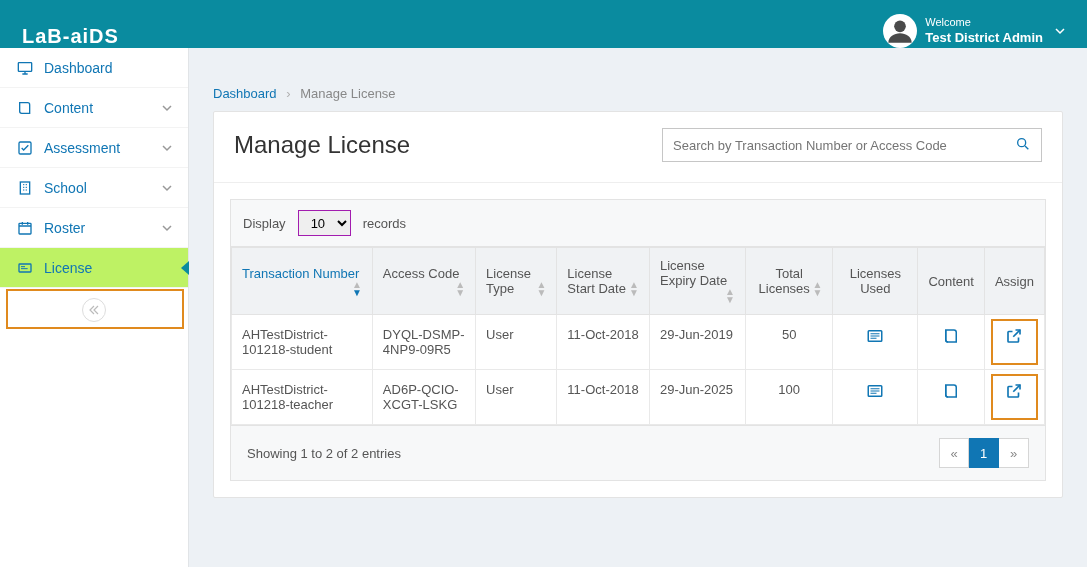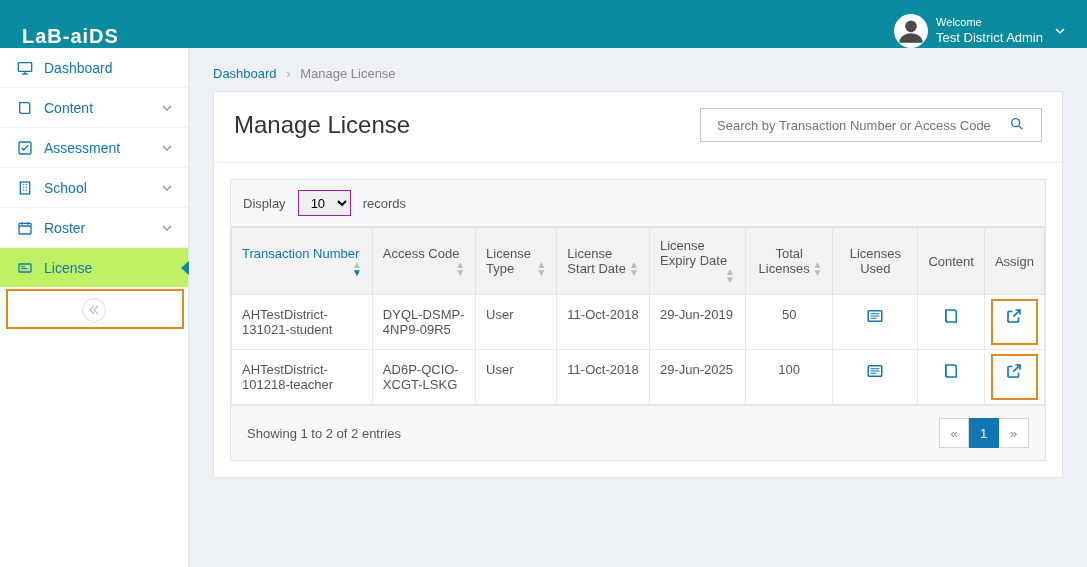--- a/index.html
+++ b/index.html
@@ -27,21 +27,21 @@
     color:#fff;
   }
   .user-area { display: flex; align-items: center; gap: 8px; cursor: pointer;}
   .avatar {
     width: 34px; height:34px; border-radius:50%;
     background:#fff; display:flex; align-items:center; justify-content:center;
   }
   .avatar svg{ width:28px; height:28px;}
   .user-text { font-size:12px; line-height:1.3;}
   .user-text .welcome {font-size:11px;}
-  .user-text .name { font-weight:400; font-size:13px;}
+  .user-text .name { font-weight:700; font-size:13px;}
   .chevdown { margin-left:4px;}
   
   .main { display:flex; height: calc(567px - 48px);}
   .sidebar {
     width: 189px;
     background:#fff;
     border-right:1px solid #e1e4e7;
     position:relative;
   }
   .side-item {
@@ -74,37 +74,37 @@
     border:2px solid #e08a1e;
     pointer-events:none;
   }
   .collapse-btn{
     width:24px;height:24px; border:1px solid #ddd; border-radius:50%;
     display:flex; align-items:center; justify-content:center; color:#b8b8b8;
     margin:10px auto; cursor:pointer; font-size:11px;
   }
   
   .content {
-    flex:1; padding:18px 24px 24px 24px; overflow:auto;
+    flex:1; padding:18px 24px 24px 24px; overflow:auto;margin-top:20px;
   }
   .breadcrumb { font-size:13px; color:#888;}
   .breadcrumb a { color:#1076b4; text-decoration:none;}
   .breadcrumb .sep { margin:0 6px; color:#b0b0b0;}
   .panel {
     background:#fff; border:1px solid #e3e3e3;
     margin-top:10px; padding:0; border-radius:2px;
   }
   .panel-head {
     display:flex; align-items:center; justify-content:space-between;
     padding:16px 20px 20px 20px; border-bottom:1px solid #eee;
   }
   .page-title { font-size:24px; font-weight:400; color:#333;}
   .search-wrap {
-    border:1px solid #c6c6c6; height:34px; width:342px;
-    display:flex; align-items:center; padding:0 16px; color:#888;
+    border:1px solid #c6c6c6; height:34px; width:380px;
+    display:flex; align-items:center; padding:0 10px; color:#888;
   }
   .search-wrap input {
     flex:1; border:none; outline:none; font-size:13px; color:#555;
   }
   .search-wrap .sicn { color:#1076b4;}
   .table-wrap {
     margin:16px; border:1px solid #e3e3e3;
   }
   .display-row {
     padding:10px 12px; font-size:13px; color:#555;
@@ -316,21 +316,21 @@
                       <span>▲</span>
                       <span>▼</span>
                     </span></th>
               <th class="center"><span>Licenses Used</span></th>
               <th class="center"><span>Content</span></th>
               <th class="center"><span>Assign</span></th>
             </tr>
           </thead>
           <tbody>
             <tr>
-              <td>AHTestDistrict-131021-student</td>
+              <td>AHTestDistrict-101218-student</td>
               <td>DYQL-DSMP-4NP9-09R5</td>
               <td>User</td>
               <td>11-Oct-2018</td>
               <td>29-Jun-2019</td>
               <td class="center">50</td>
               <td class="center icon-cell icon-blue">
                 <svg viewBox="0 0 24 24">
                       <rect x="3" y="5" width="18" height="14" rx="1" fill="none" stroke="#1076b4" stroke-width="2"></rect>
                       <path d="M6 9h12M6 12h12M6 15h8" stroke="#1076b4" stroke-width="1.5"></path>
                     </svg>

